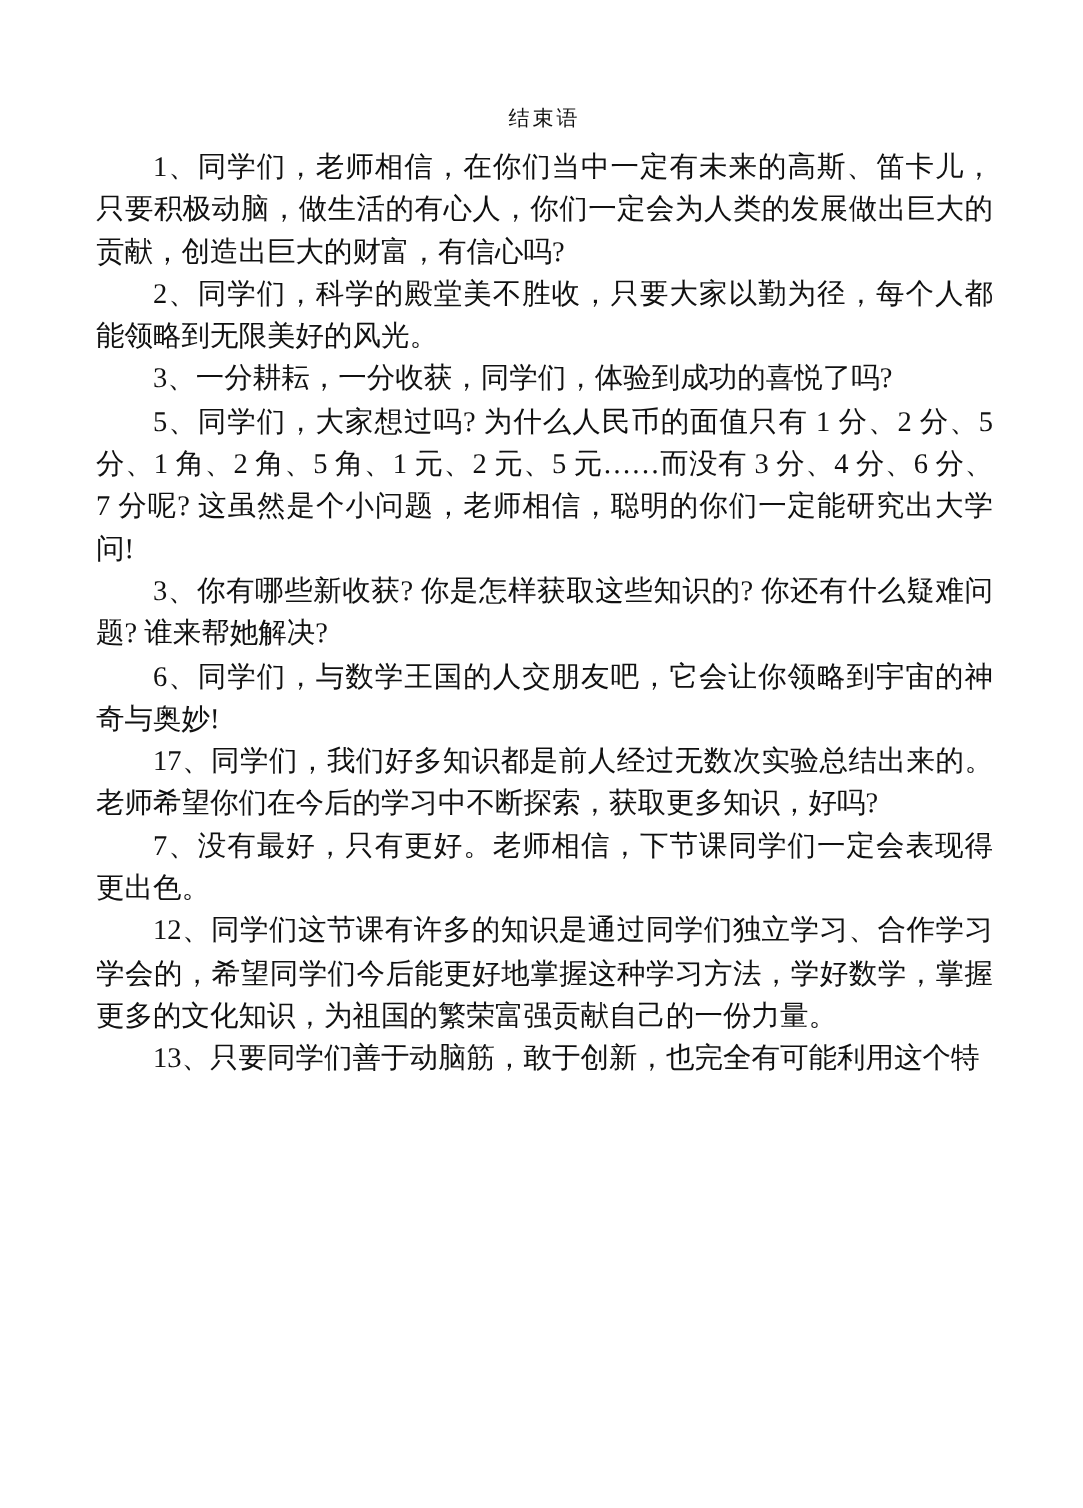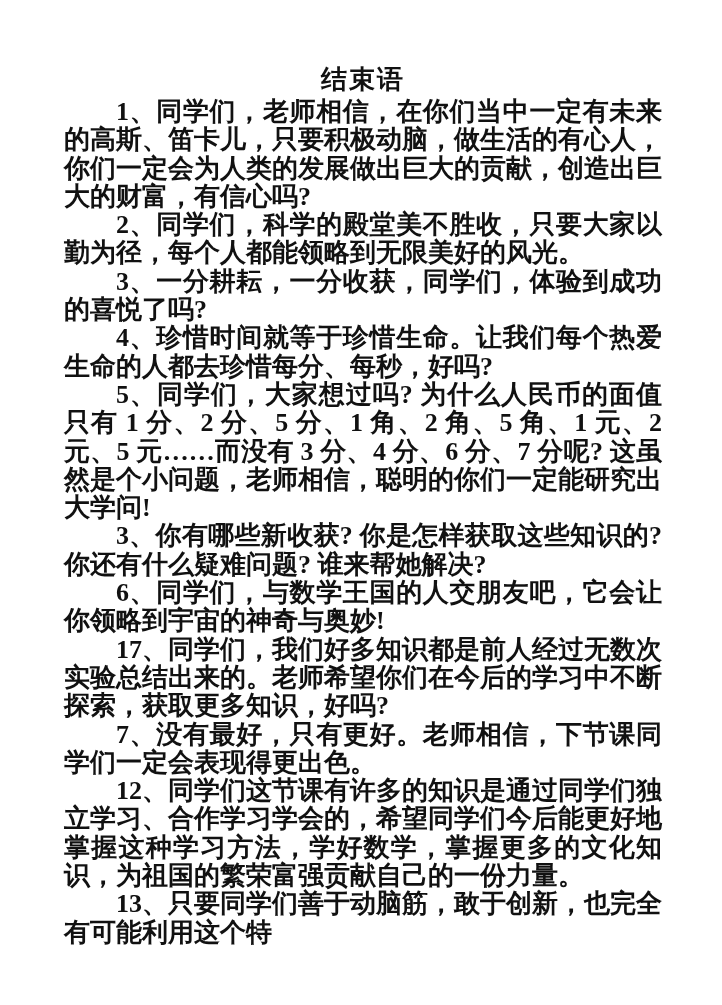--- a/index.html
+++ b/index.html
@@ -17,44 +17,43 @@
   .page {
     box-sizing: border-box;
     width: 722px;
     height: 1005px;
     padding: 66px 60px 0 64px;
     background: #ffffff;
   }
   .title {
     margin: 0 0 4px 0;
     text-align: center;
-    font-size: 26px;
-    font-weight: 700;
+    font-size: 14px;
+    font-weight: 400;
     line-height: 28px;
     letter-spacing: 2px;
   }
   .para {
     margin: 0;
     text-indent: 2em;
     text-align: justify;
-    font-size: 26px;
+    font-size: 19px;
     line-height: 28.3px;
-    font-weight: 700;
+    font-weight: 400;
     word-break: break-all;
   }
 </style>
 </head>
 <body>
 
 <div class="page">
   <h1 class="title">结束语</h1>
   <p class="para">1、同学们，老师相信，在你们当中一定有未来的高斯、笛卡儿，只要积极动脑，做生活的有心人，你们一定会为人类的发展做出巨大的贡献，创造出巨大的财富，有信心吗?</p>
   <p class="para">2、同学们，科学的殿堂美不胜收，只要大家以勤为径，每个人都能领略到无限美好的风光。</p>
   <p class="para">3、一分耕耘，一分收获，同学们，体验到成功的喜悦了吗?</p>
-  <p class="para">4、珍惜时间就等于珍惜生命。让我们每个热爱生命的人都去珍惜每分、每秒，好吗?</p>
   <p class="para">5、同学们，大家想过吗? 为什么人民币的面值只有 1 分、2 分、5 分、1 角、2 角、5 角、1 元、2 元、5 元……而没有 3 分、4 分、6 分、7 分呢? 这虽然是个小问题，老师相信，聪明的你们一定能研究出大学问!</p>
   <p class="para">3、你有哪些新收获? 你是怎样获取这些知识的? 你还有什么疑难问题? 谁来帮她解决?</p>
   <p class="para">6、同学们，与数学王国的人交朋友吧，它会让你领略到宇宙的神奇与奥妙!</p>
   <p class="para">17、同学们，我们好多知识都是前人经过无数次实验总结出来的。老师希望你们在今后的学习中不断探索，获取更多知识，好吗?</p>
   <p class="para">7、没有最好，只有更好。老师相信，下节课同学们一定会表现得更出色。</p>
   <p class="para">12、同学们这节课有许多的知识是通过同学们独立学习、合作学习学会的，希望同学们今后能更好地掌握这种学习方法，学好数学，掌握更多的文化知识，为祖国的繁荣富强贡献自己的一份力量。</p>
   <p class="para">13、只要同学们善于动脑筋，敢于创新，也完全有可能利用这个特</p>
 </div>
 
 </body></html>

